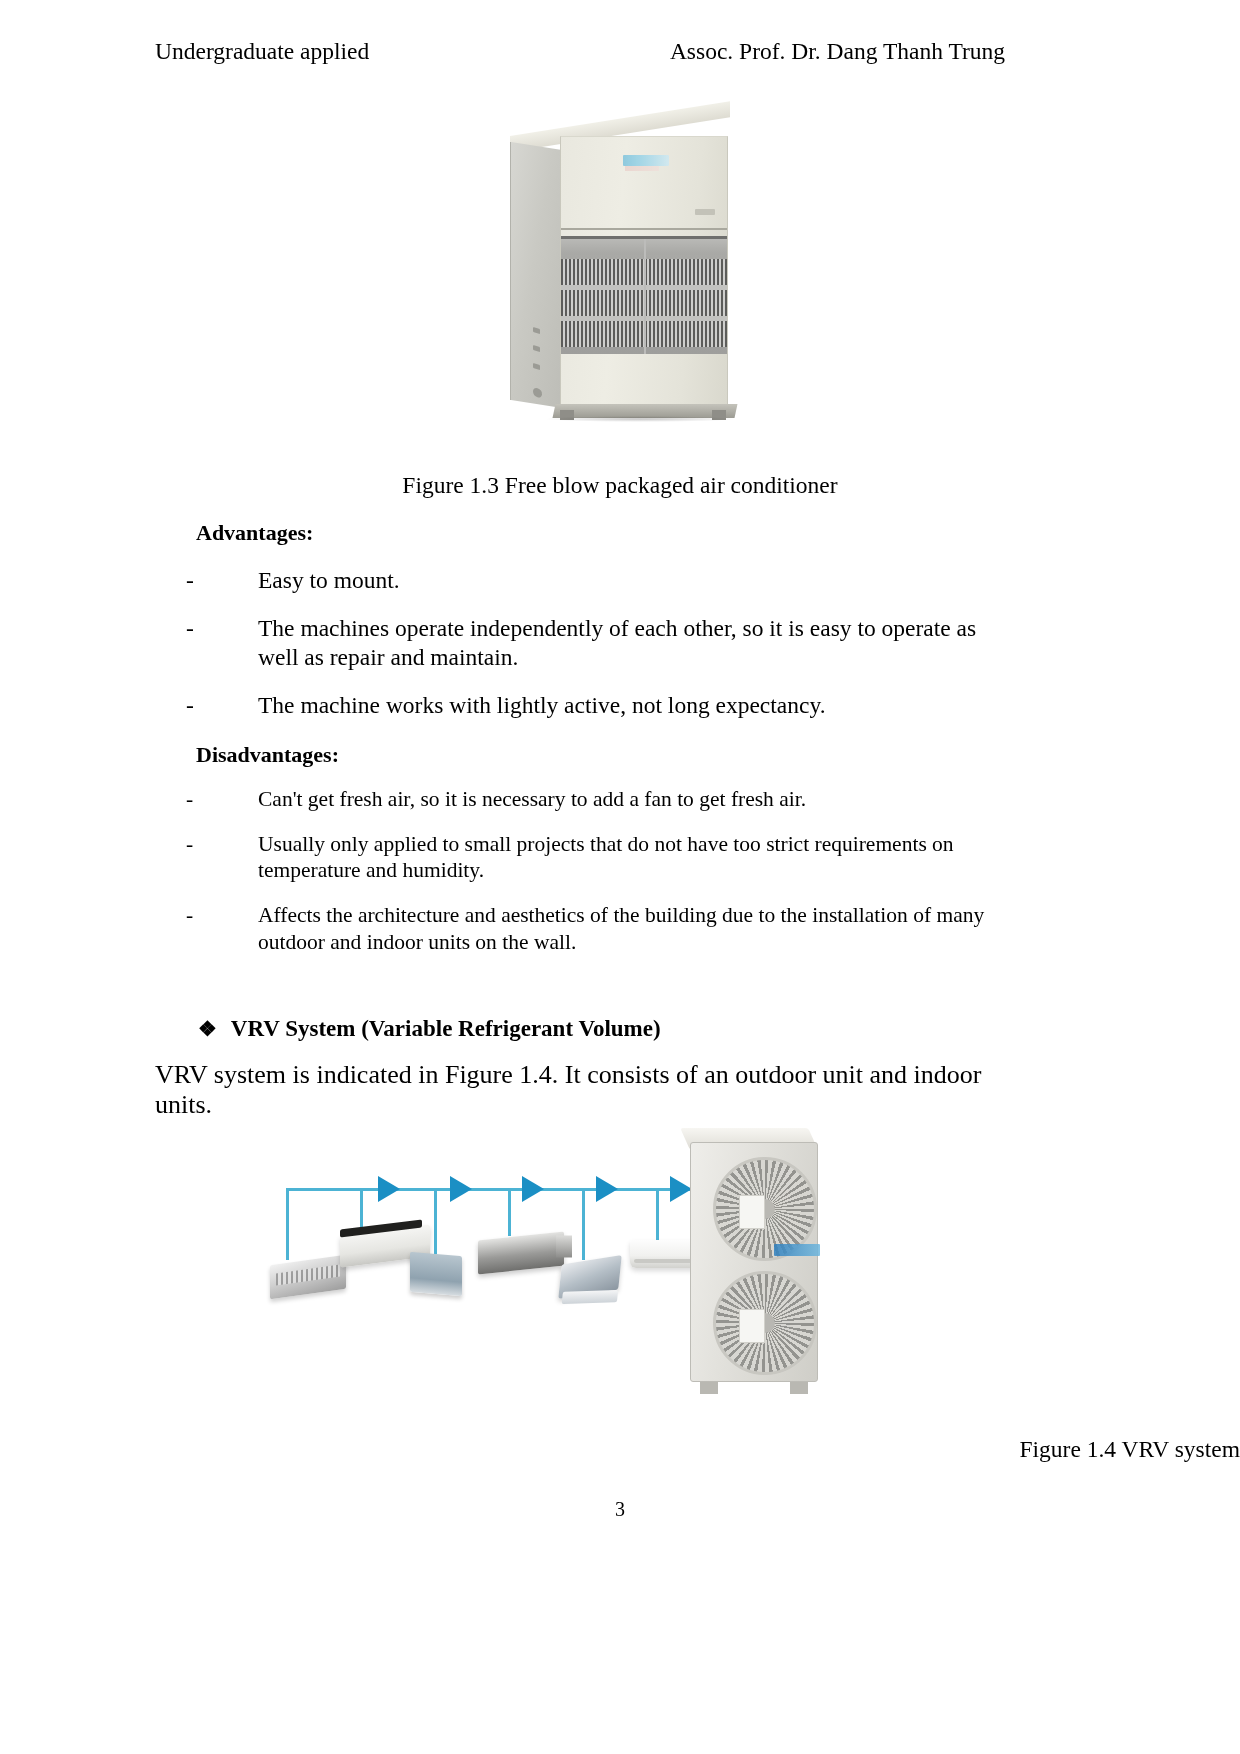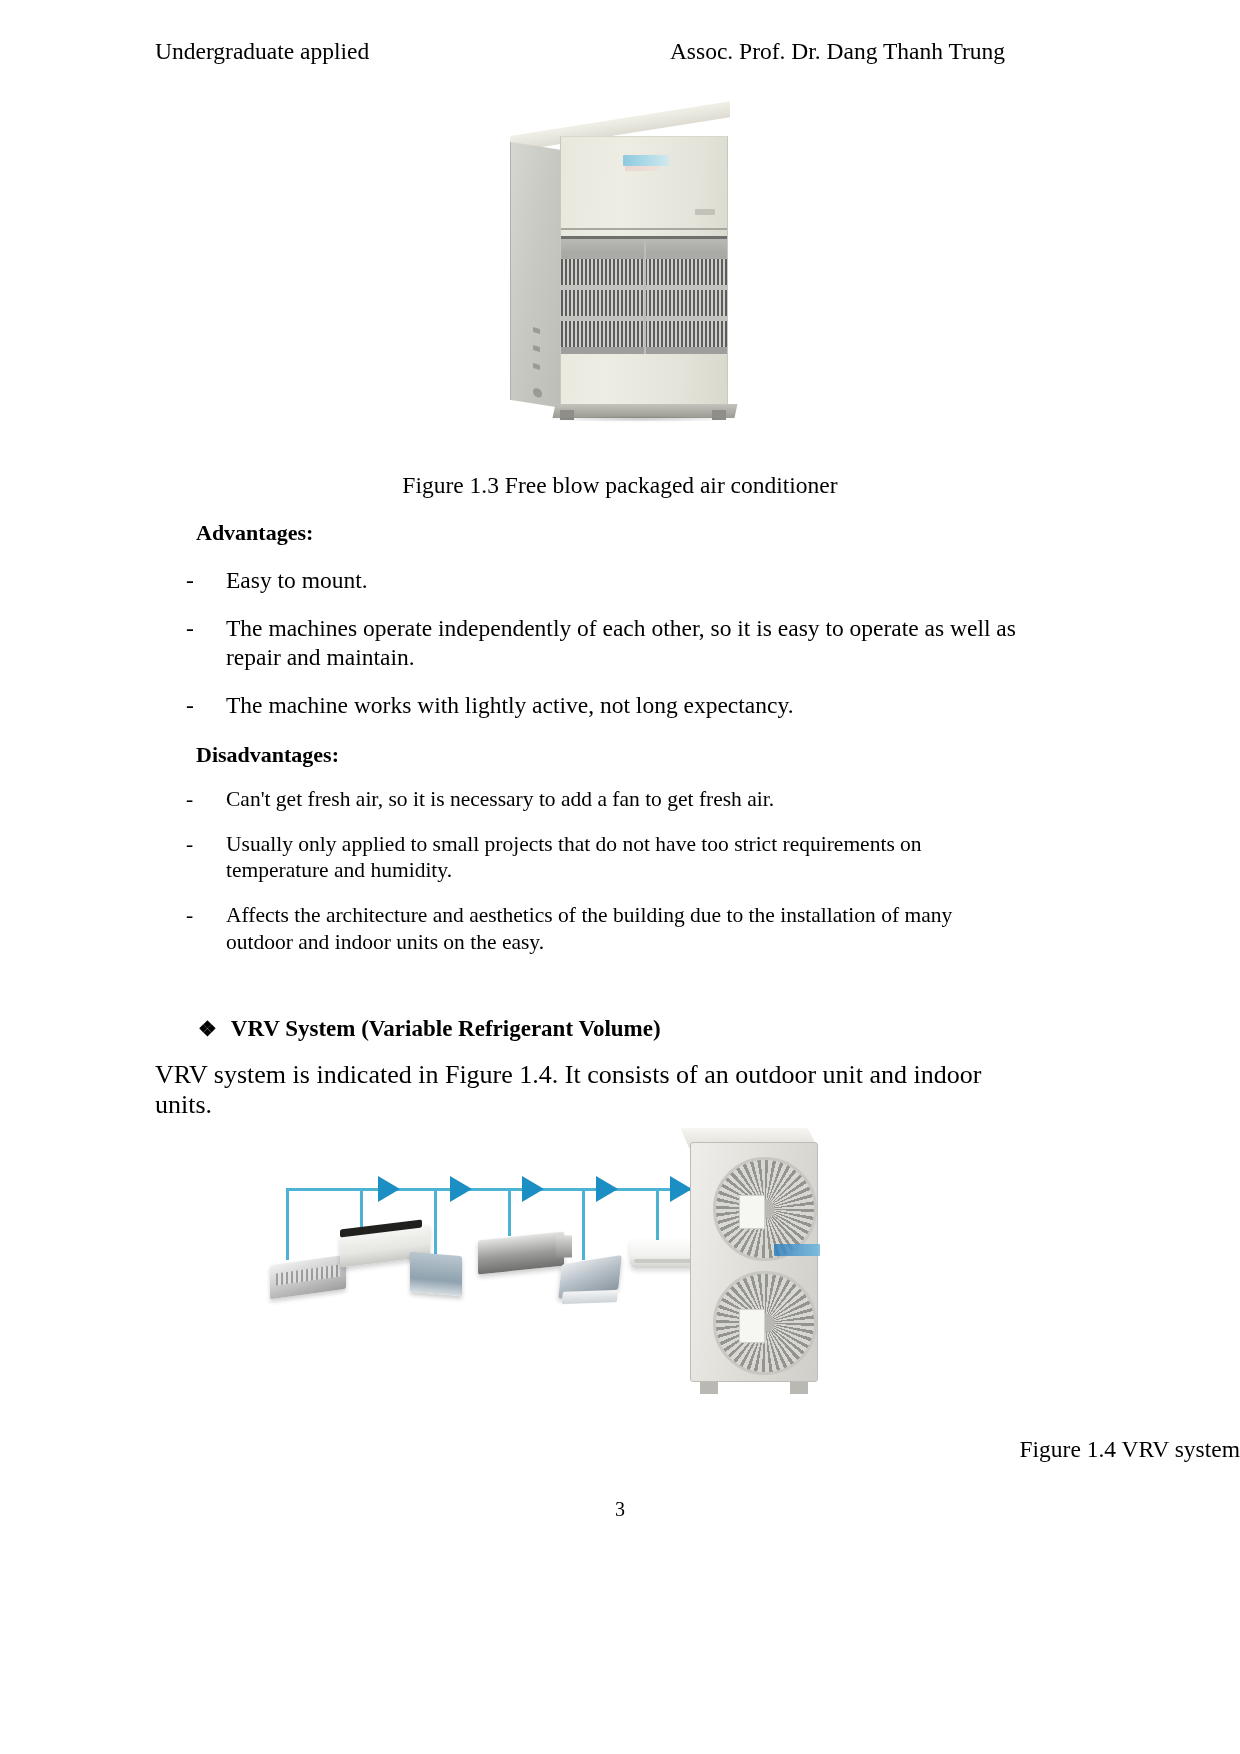--- a/index.html
+++ b/index.html
@@ -155,21 +155,21 @@
   .bl-adv { top: 566px; }
   .bl-dis { top: 786px; }
 
   .bullet {
     display: flex;
     align-items: flex-start;
     font-size: 23.5px;
     line-height: 1.24;
   }
   .bullet .dash { width: 40px; flex: 0 0 40px; }
-  .bullet .txt  { flex: 1; }
+  .bullet .txt  { flex: 1; margin-left: 32px; }
 
   .bl-adv .bullet { margin-bottom: 19px; }
   .bl-dis .bullet { font-size: 21.5px; margin-bottom: 18px; }
 
   .para {
     position: absolute;
     top: 1060px; left: 155px; width: 850px;
     font-size: 26px;
   }
 
@@ -385,21 +385,21 @@
     <div class="bullet">
       <span class="dash">-</span>
       <span class="txt">Can't get fresh air, so it is necessary to add a fan to get fresh air.</span>
     </div>
     <div class="bullet">
       <span class="dash">-</span>
       <span class="txt">Usually only applied to small projects that do not have too strict requirements on temperature and humidity.</span>
     </div>
     <div class="bullet">
       <span class="dash">-</span>
-      <span class="txt">Affects the architecture and aesthetics of the building due to the installation of many outdoor and indoor units on the easy.</span>
+      <span class="txt">Affects the architecture and aesthetics of the building due to the installation of many outdoor and indoor units on the wall.</span>
     </div>
   </div>
 
   <div class="sub-heading">
     <span class="diamond-icon">❖</span>
     <span>VRV System (Variable Refrigerant Volume)</span>
   </div>
 
   <div class="para">VRV system is indicated in Figure 1.4. It consists of an outdoor unit and indoor units.</div>
 

